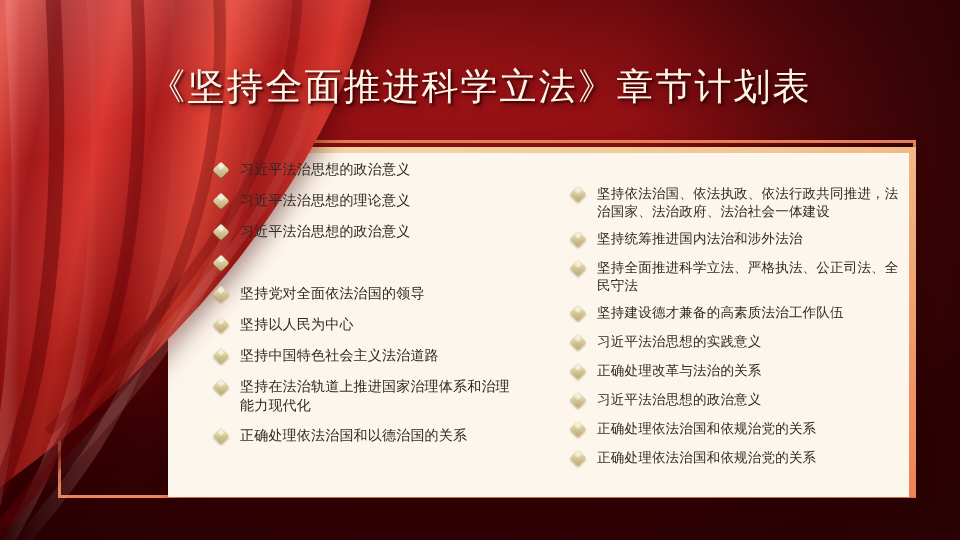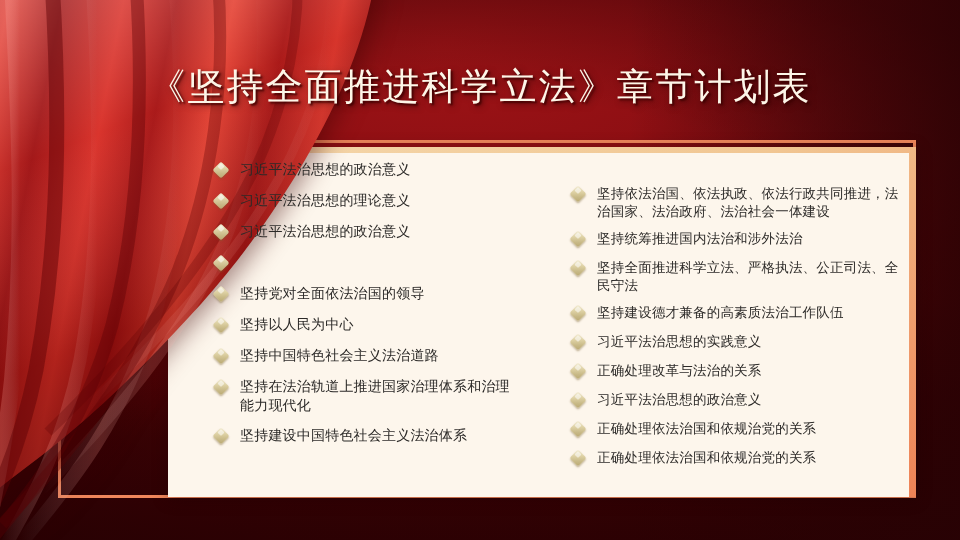--- a/index.html
+++ b/index.html
@@ -238,21 +238,21 @@
         <div class="item">
           <span class="bullet">
             <i></i>
           </span>
           <span class="item-text">坚持在法治轨道上推进国家治理体系和治理能力现代化</span>
         </div>
         <div class="item">
           <span class="bullet">
             <i></i>
           </span>
-          <span class="item-text">坚持建设中国特色社会主义法治体系</span>
+          <span class="item-text">正确处理依法治国和以德治国的关系</span>
         </div>
       </div>
     <div class="col col-right">
         <div class="item">
           <span class="bullet">
             <i></i>
           </span>
           <span class="item-text">坚持依法治国、依法执政、依法行政共同推进，法治国家、法治政府、法治社会一体建设</span>
         </div>
         <div class="item">

